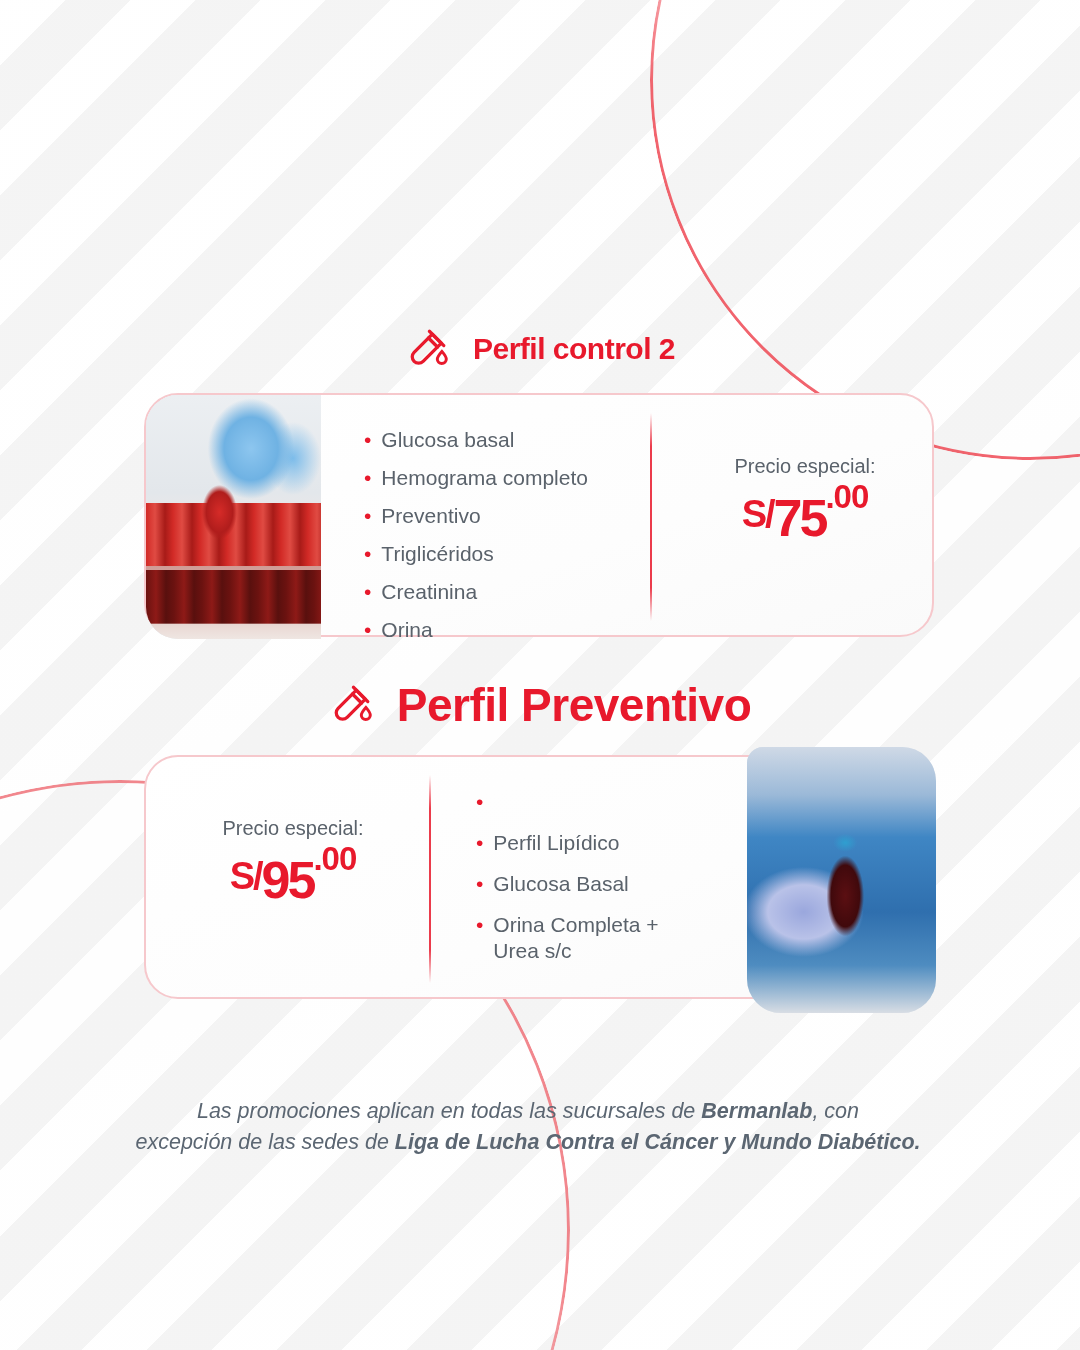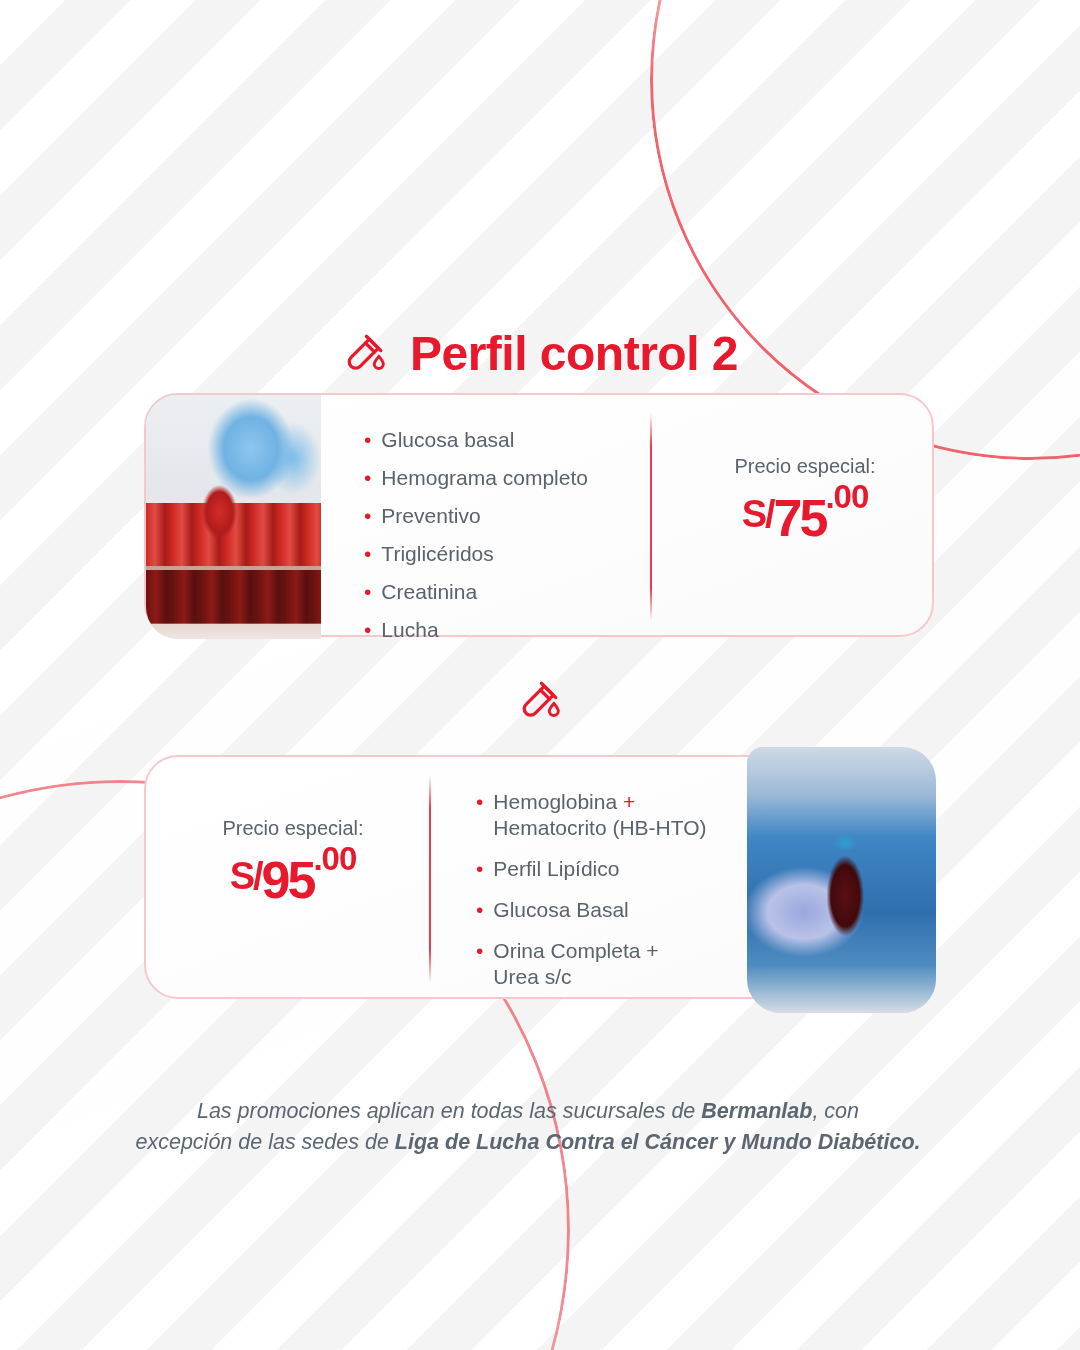--- a/index.html
+++ b/index.html
@@ -42,21 +42,21 @@
   .page{ position:relative; width:1080px; height:1350px; }
 
   
   .section-heading{
     display:flex; align-items:center; justify-content:center;
     gap:22px;
     color:#e8192c;
     font-weight:bold;
     letter-spacing:-0.5px;
   }
-  #heading-control{ position:absolute; top:326px; left:0; width:1080px; font-size:48px; }
+  #heading-control{ position:absolute; top:326px; left:0; width:1080px; font-size:30px; }
   #heading-preventivo{ position:absolute; top:678px; left:0; width:1080px; font-size:46px; }
   .tube-icon{ flex:0 0 auto; display:block; }
 
   
   .card{
     position:absolute;
     background:linear-gradient(160deg,#ffffff 0%,#fdfdfd 60%,#fafafa 100%);
     border:2px solid #f6c8cc;
     border-radius:34px;
   }
@@ -189,21 +189,21 @@
       <div class="bullet-item">
         <span class="bullet-dot">•</span>
         <span>Triglicéridos</span>
       </div>
       <div class="bullet-item">
         <span class="bullet-dot">•</span>
         <span>Creatinina</span>
       </div>
       <div class="bullet-item">
         <span class="bullet-dot">•</span>
-        <span>Lucha</span>
+        <span>Orina</span>
       </div>
     </div>
 
     <div id="divider-control" class="divider"></div>
 
     <div id="price-control" class="price-block">
       <div class="price-label">Precio especial:</div>
       <div class="price-amount">
         <span class="cur">S/</span>
         <span class="val">75</span>
@@ -214,41 +214,38 @@
 
   <div id="heading-preventivo" class="section-heading">
     <svg class="tube-icon" width="46" height="46" viewBox="0 0 48 48">
       <g fill="none" stroke="#e8192c" stroke-width="3.4" stroke-linecap="round" stroke-linejoin="round">
         <path d="M28.5 8.5 L9.5 27.5 a6.6 6.6 0 0 0 9.4 9.4 L37.9 17.9 Z"></path>
         <line x1="24.5" y1="12.5" x2="33.9" y2="21.9"></line>
         <line x1="25.5" y1="5.5" x2="40.5" y2="20.5"></line>
       </g>
       <path d="M38.5 26.5 c3.6 4.2 4.6 6.0 4.6 7.9 a4.7 4.7 0 0 1 -9.4 0 c0 -1.9 1.1 -3.7 4.8 -7.9 z" fill="none" stroke="#e8192c" stroke-width="3.1"></path>
     </svg>
+    <span>Perfil Preventivo</span>
   </div>
 
   <div id="card-preventivo" class="card">
     <div id="price-preventivo" class="price-block">
       <div class="price-label">Precio especial:</div>
       <div class="price-amount">
         <span class="cur">S/</span>
         <span class="val">95</span>
         <span class="cents">.00</span>
       </div>
     </div>
 
     <div id="divider-preventivo" class="divider"></div>
 
     <div id="list-preventivo" class="bullet-list">
       <div class="bullet-item">
         <span class="bullet-dot">•</span>
-        <span>
-          <span>Hemoglobina </span><span class="plus">+</span><br>
-          <span>Hematocrito  (HB-HTO)</span>
-        </span>
       </div>
       <div class="bullet-item">
         <span class="bullet-dot">•</span>
         <span>Perfil Lipídico</span>
       </div>
       <div class="bullet-item">
         <span class="bullet-dot">•</span>
         <span>Glucosa Basal</span>
       </div>
       <div class="bullet-item">

